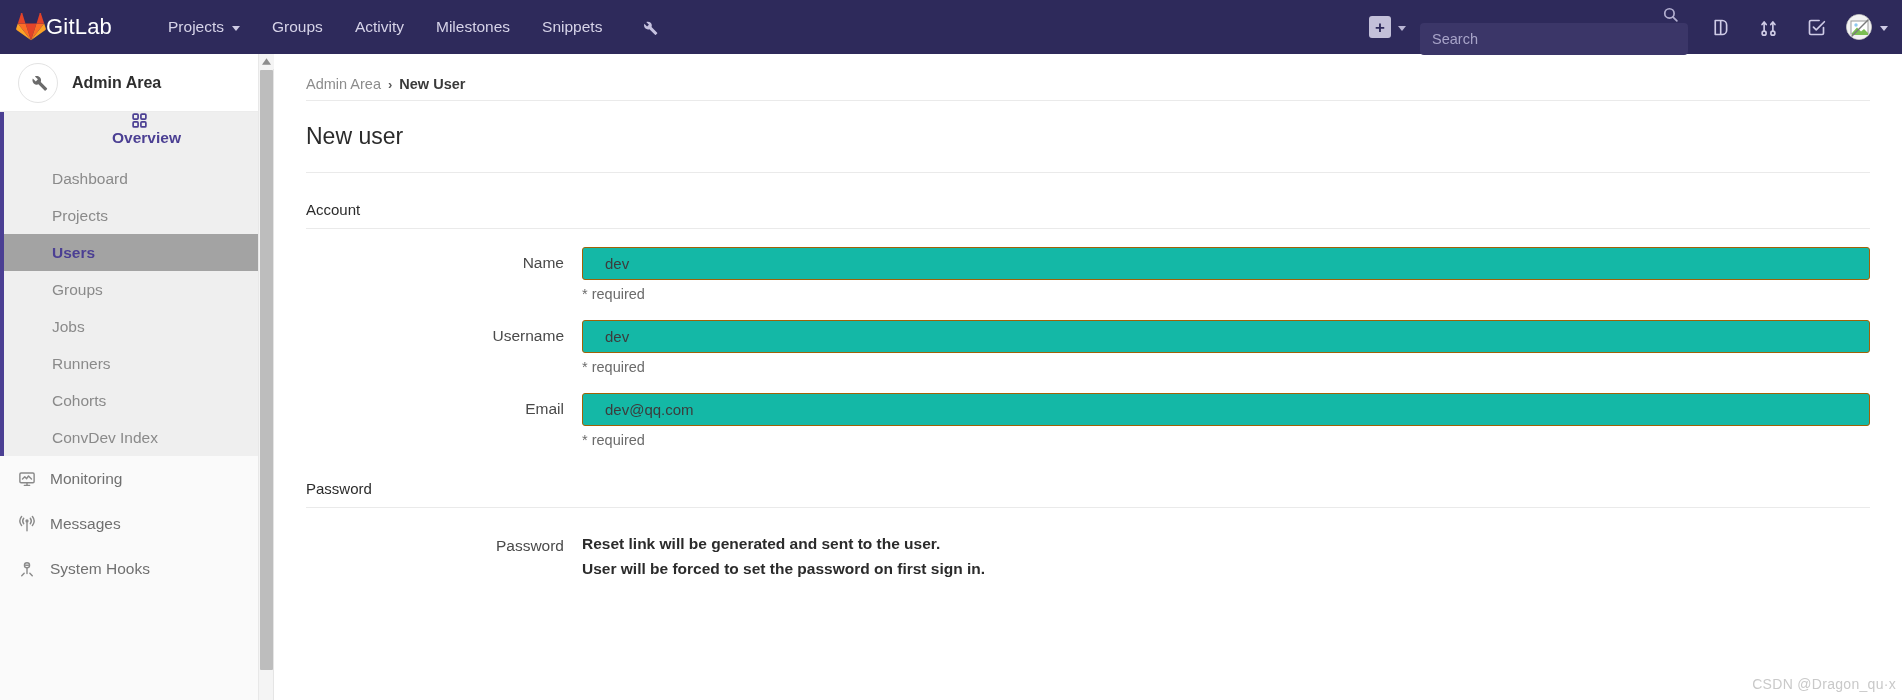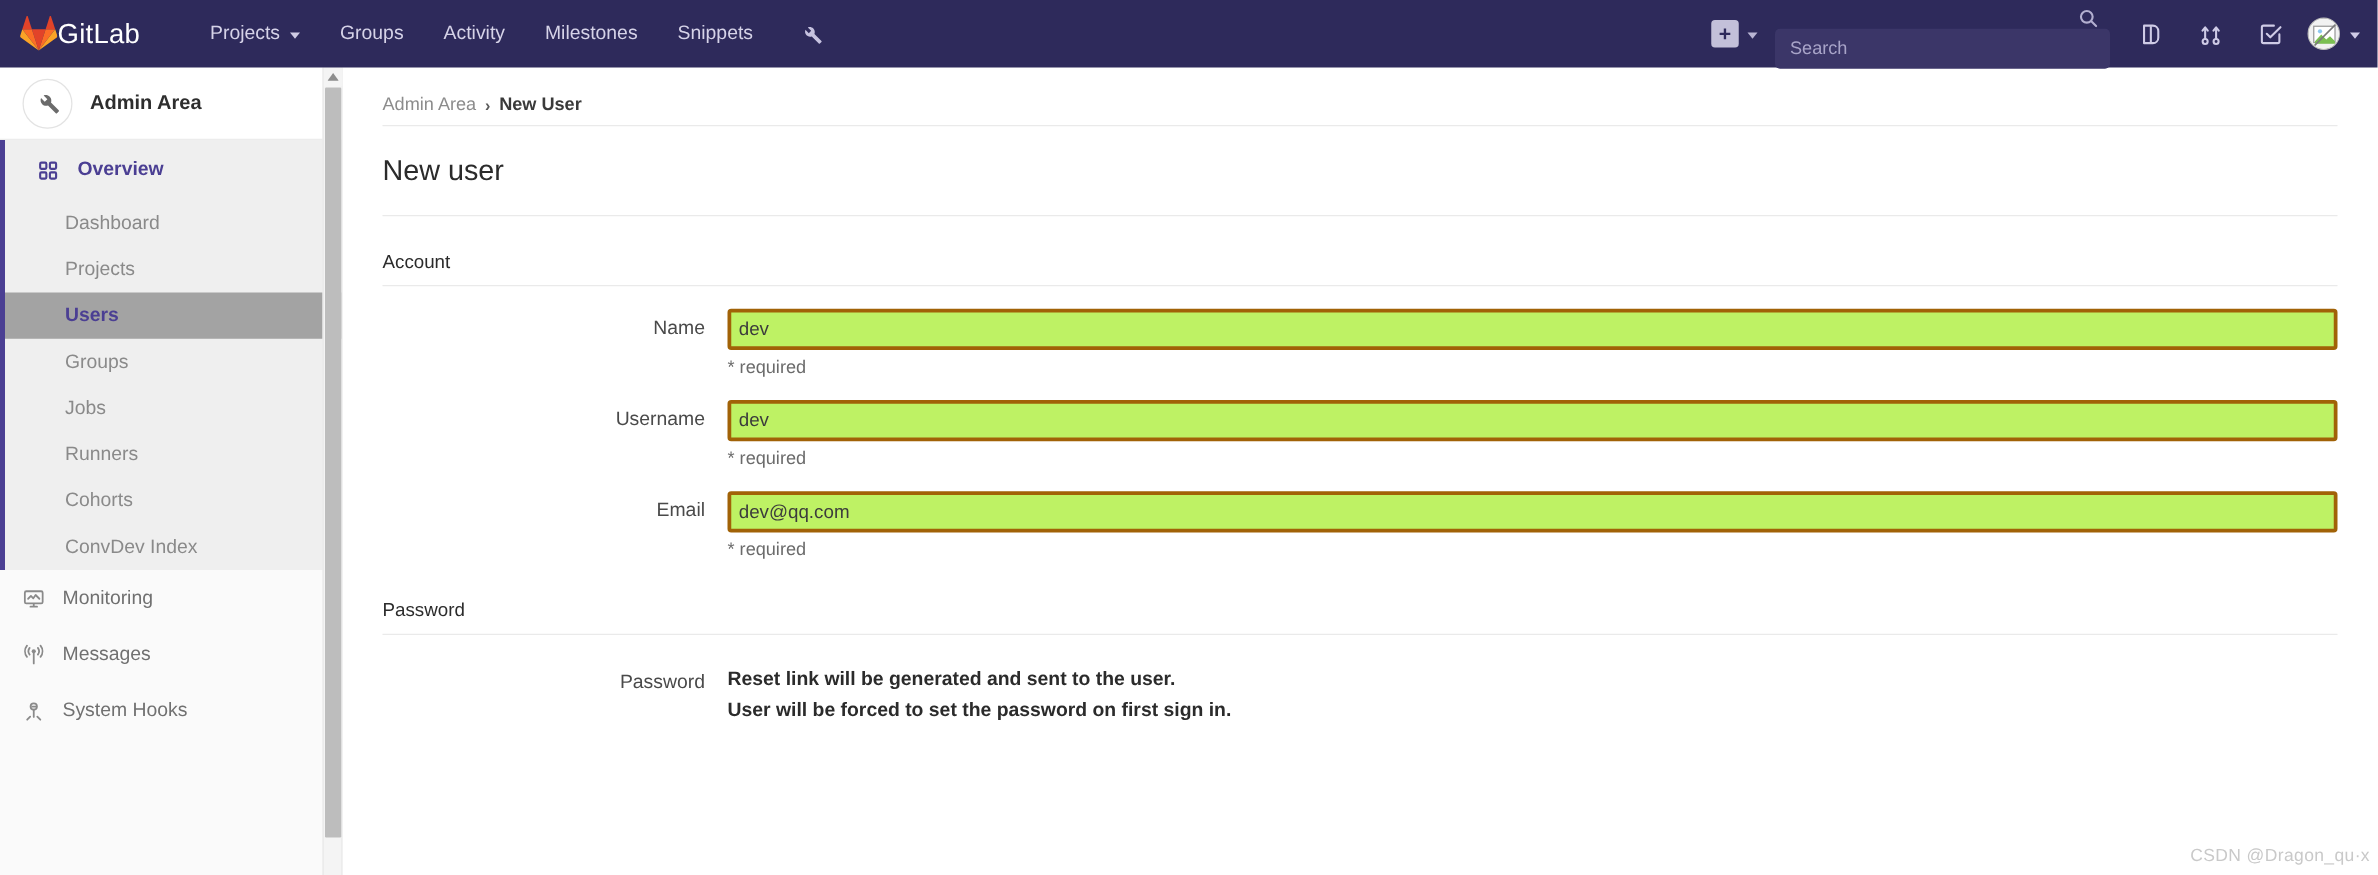--- a/index.html
+++ b/index.html
@@ -97,21 +97,21 @@
   .sb-section-active {
     background: #efefef;
     border-left: 4px solid #4b3f93;
     position: relative;
   }
   .sb-item {
     display: flex; align-items: center;
     height: 45px; padding-left: 18px;
     font-size: 15.5px; color: #707070; cursor: pointer;
   }
-  .sb-section-active > .sb-item { padding-left: 26px; }
+  .sb-section-active > .sb-item { padding-left: 6px; flex-direction: column; }
   .sb-item .sb-ico { width: 22px; display:flex; align-items:center; flex:none; }
   .sb-item .sb-label { margin-left: 10px; }
   .sb-item.head { color: #4b3f93; font-weight: 700; height: 48px; }
   .sb-sub {
     display: flex; align-items: center; height: 37px;
     padding-left: 48px; font-size: 15.5px; color: #8a8a8a; cursor: pointer;
   }
   .sb-sub.active { background: #a3a3a3; color: #4b3f93; font-weight: 700; }
   .sb-plain { background: #fafafa; }
 
@@ -161,24 +161,24 @@
     margin: 18px 32px 0 32px;
   }
   .flabel {
     width: 276px; flex: none; text-align: right;
     font-size: 15.5px; color: #4a4a4a;
     padding-right: 18px; padding-top: 7px;
   }
   .fctl { flex: 1; }
   .finput {
     width: 100%; height: 33px;
-    border: 3px solid #a16207; border-radius: 3px;
-    padding: 0 6px; font-size: 15px; color: #3c3c3c;
+    border: 1px solid #a16207; border-radius: 3px;
+    padding: 0 22px; font-size: 15px; color: #3c3c3c;
     font-family: "Liberation Sans", sans-serif;
-    background: #bef264; outline: none;
+    background: #14b8a6; outline: none;
   }
   .fhelp { font-size: 14.5px; color: #6b6b6b; margin-top: 6px; }
 
   .pwd-text {
     font-size: 15.5px; font-weight: 700; color: #2b2b2b;
     line-height: 1.42; padding-top: 3px;
   }
 
   .watermark {
     position: absolute; right: 6px; bottom: 8px;

